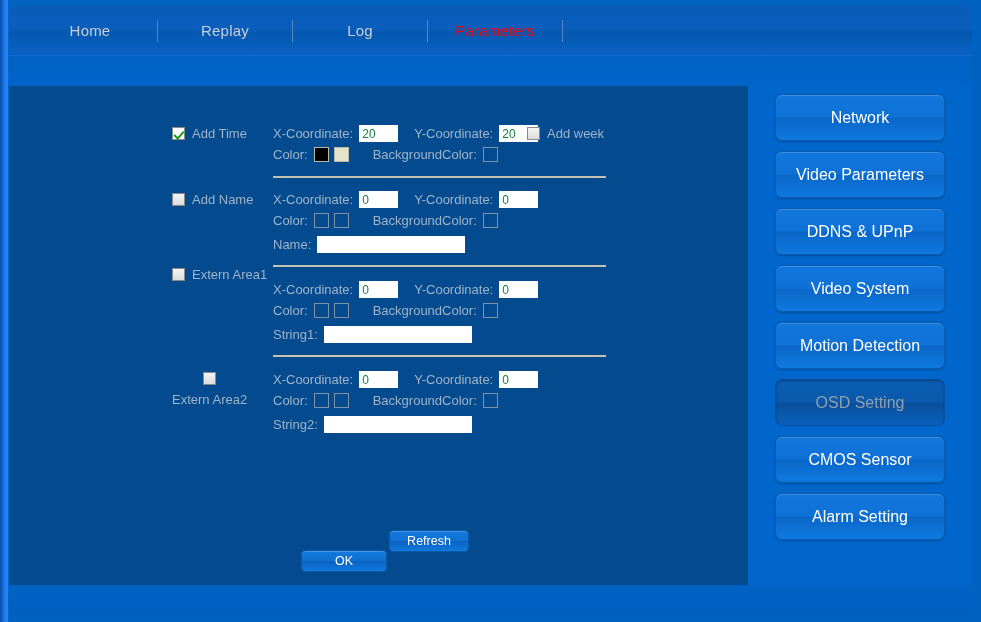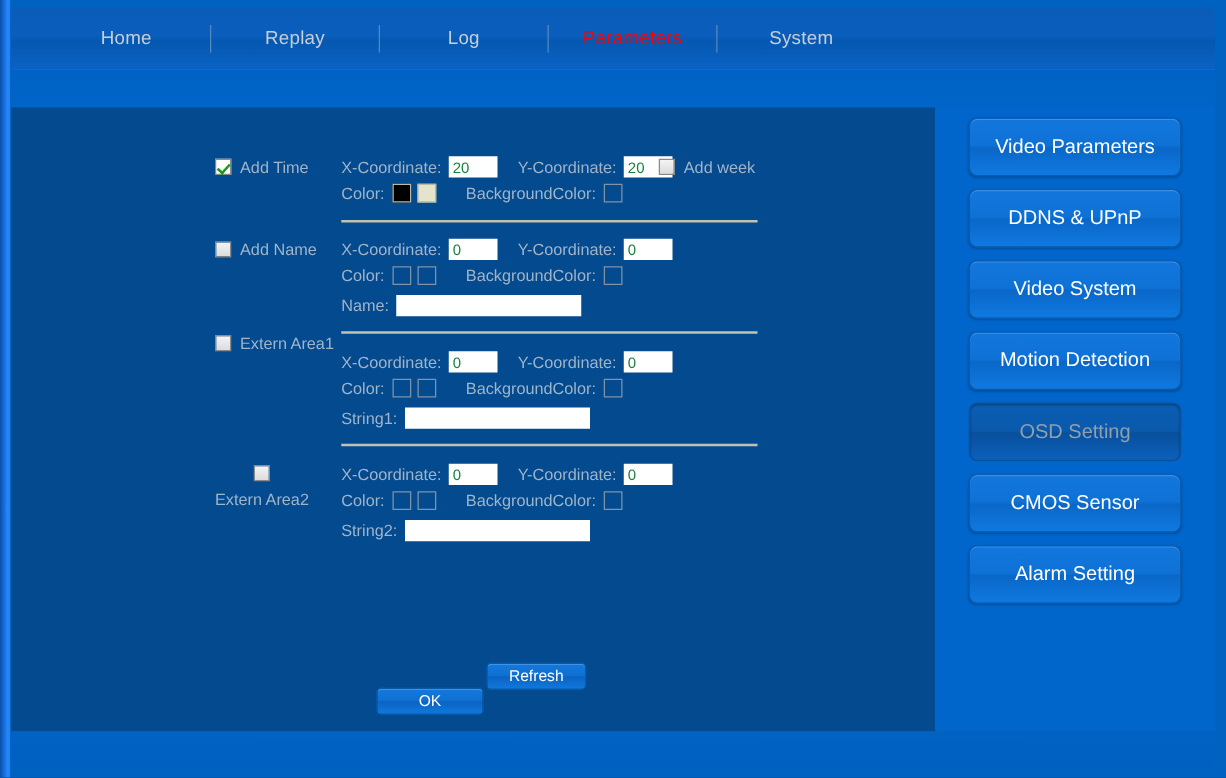--- a/index.html
+++ b/index.html
@@ -34,21 +34,20 @@
     background: linear-gradient(to bottom, #0a5cb8 0%, #0a5ebc 45%, #0558b0 55%, #0a62c4 100%);
     border-top-left-radius: 7px;
     border-top-right-radius: 7px;
     border-bottom: 1px solid #0b6bd2;
   }
   #topnav .nav-inner {
     position: relative;
     height: 100%;
     display: flex;
     align-items: center;
-    padding-left: 11px;
   }
   .nav-item {
     width: 134px;
     text-align: center;
     color: #c9ced6;
     font-size: 15px;
     letter-spacing: .2px;
     line-height: 50px;
     cursor: pointer;
     user-select: none;
@@ -240,21 +239,20 @@
     <div class="nav-inner">
       <div class="nav-pad"></div>
       <div class="nav-item">Home</div>
       <div class="nav-sep"></div>
       <div class="nav-item">Replay</div>
       <div class="nav-sep"></div>
       <div class="nav-item">Log</div>
       <div class="nav-sep"></div>
       <div class="nav-item active">Parameters</div>
       <div class="nav-sep"></div>
-      <div class="nav-item">System</div>
     </div>
   </div>
 
   <div id="navband"></div>
 
   <div id="content-panel">
     <div id="form">
 
       <div class="row" style="top:0;">
 
@@ -374,20 +372,21 @@
         </div>
       </div>
 
       <div class="act-btn" style="left:292px; top:464px; width:86px;">OK</div>
       <div class="act-btn" style="left:380px; top:444px; width:80px;">Refresh</div>
 
     </div>
   </div>
 
   <div id="sidebar">
+    <div class="side-btn">Network</div>
     <div class="side-btn">Video Parameters</div>
     <div class="side-btn">DDNS &amp; UPnP</div>
     <div class="side-btn">Video System</div>
     <div class="side-btn">Motion Detection</div>
     <div class="side-btn active">OSD Setting</div>
     <div class="side-btn">CMOS Sensor</div>
     <div class="side-btn">Alarm Setting</div>
   </div>
 
   <div id="bottom-strip"></div>

